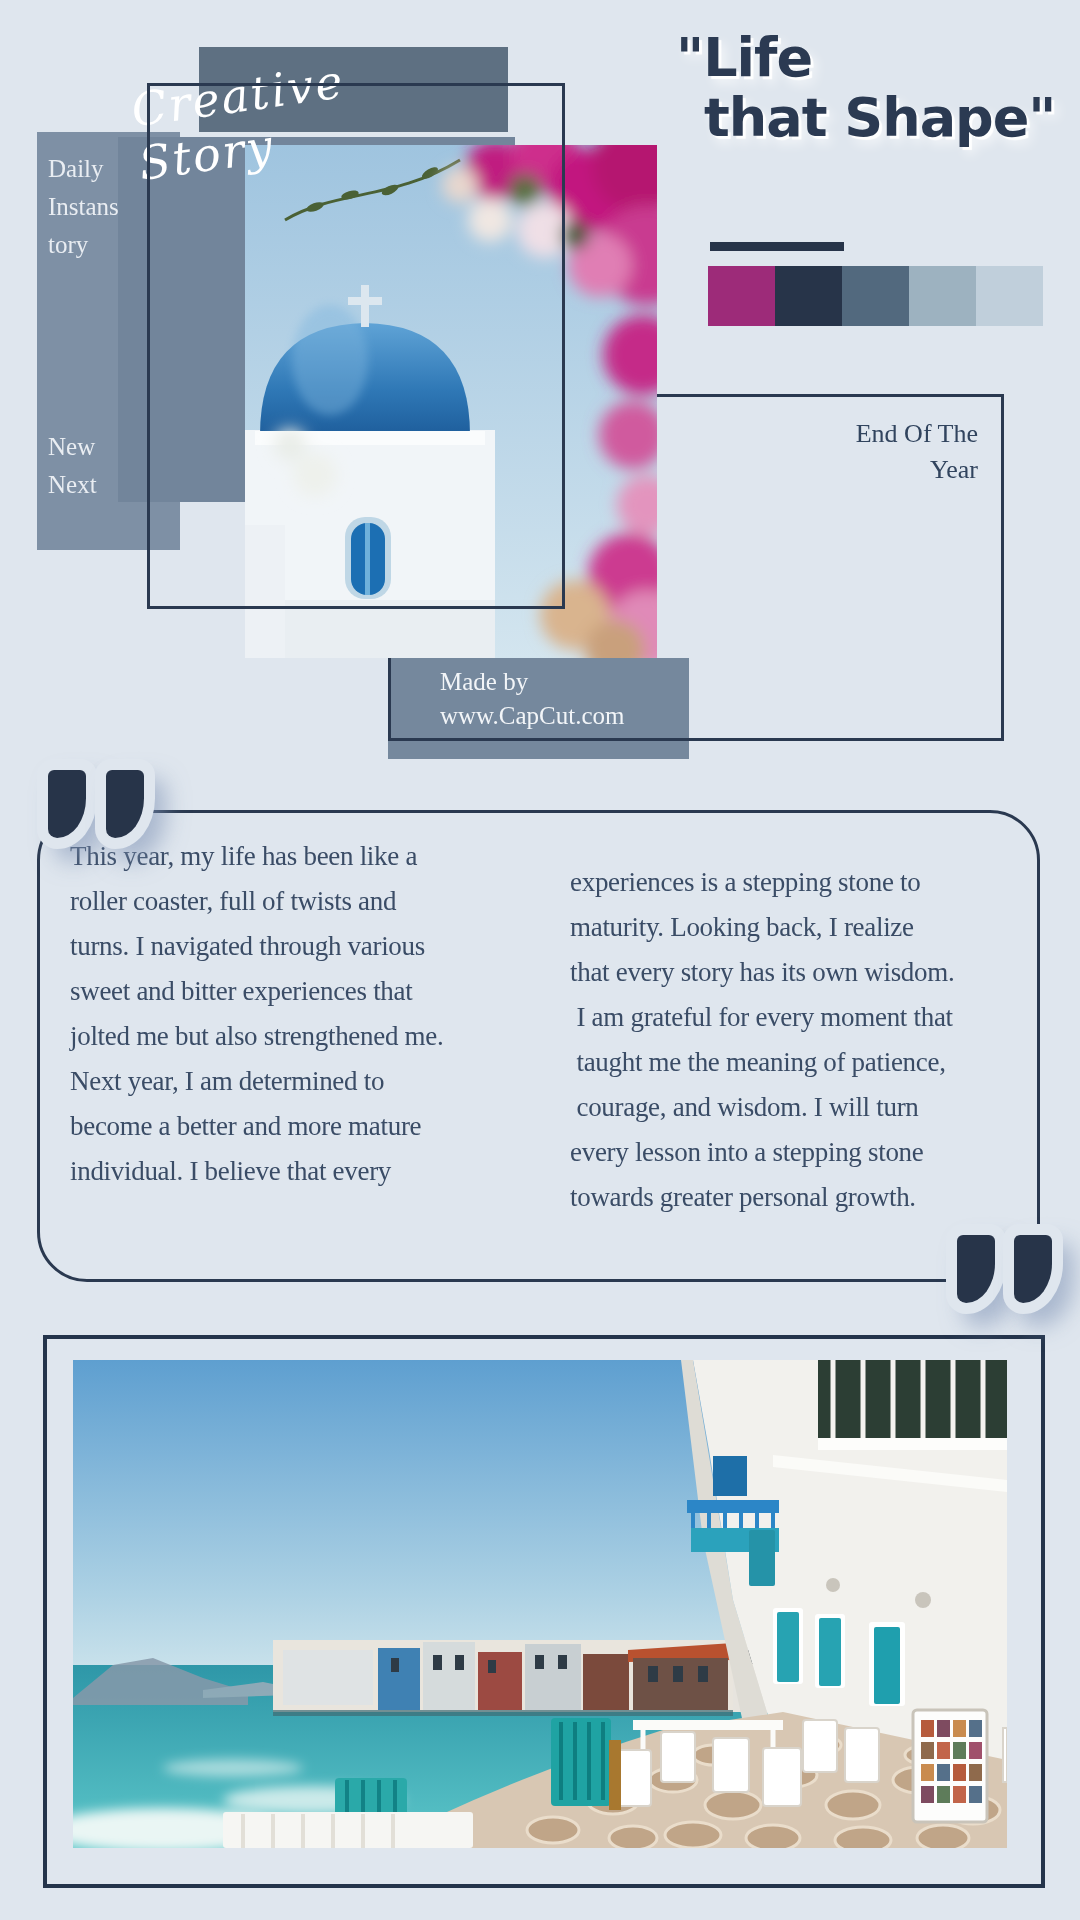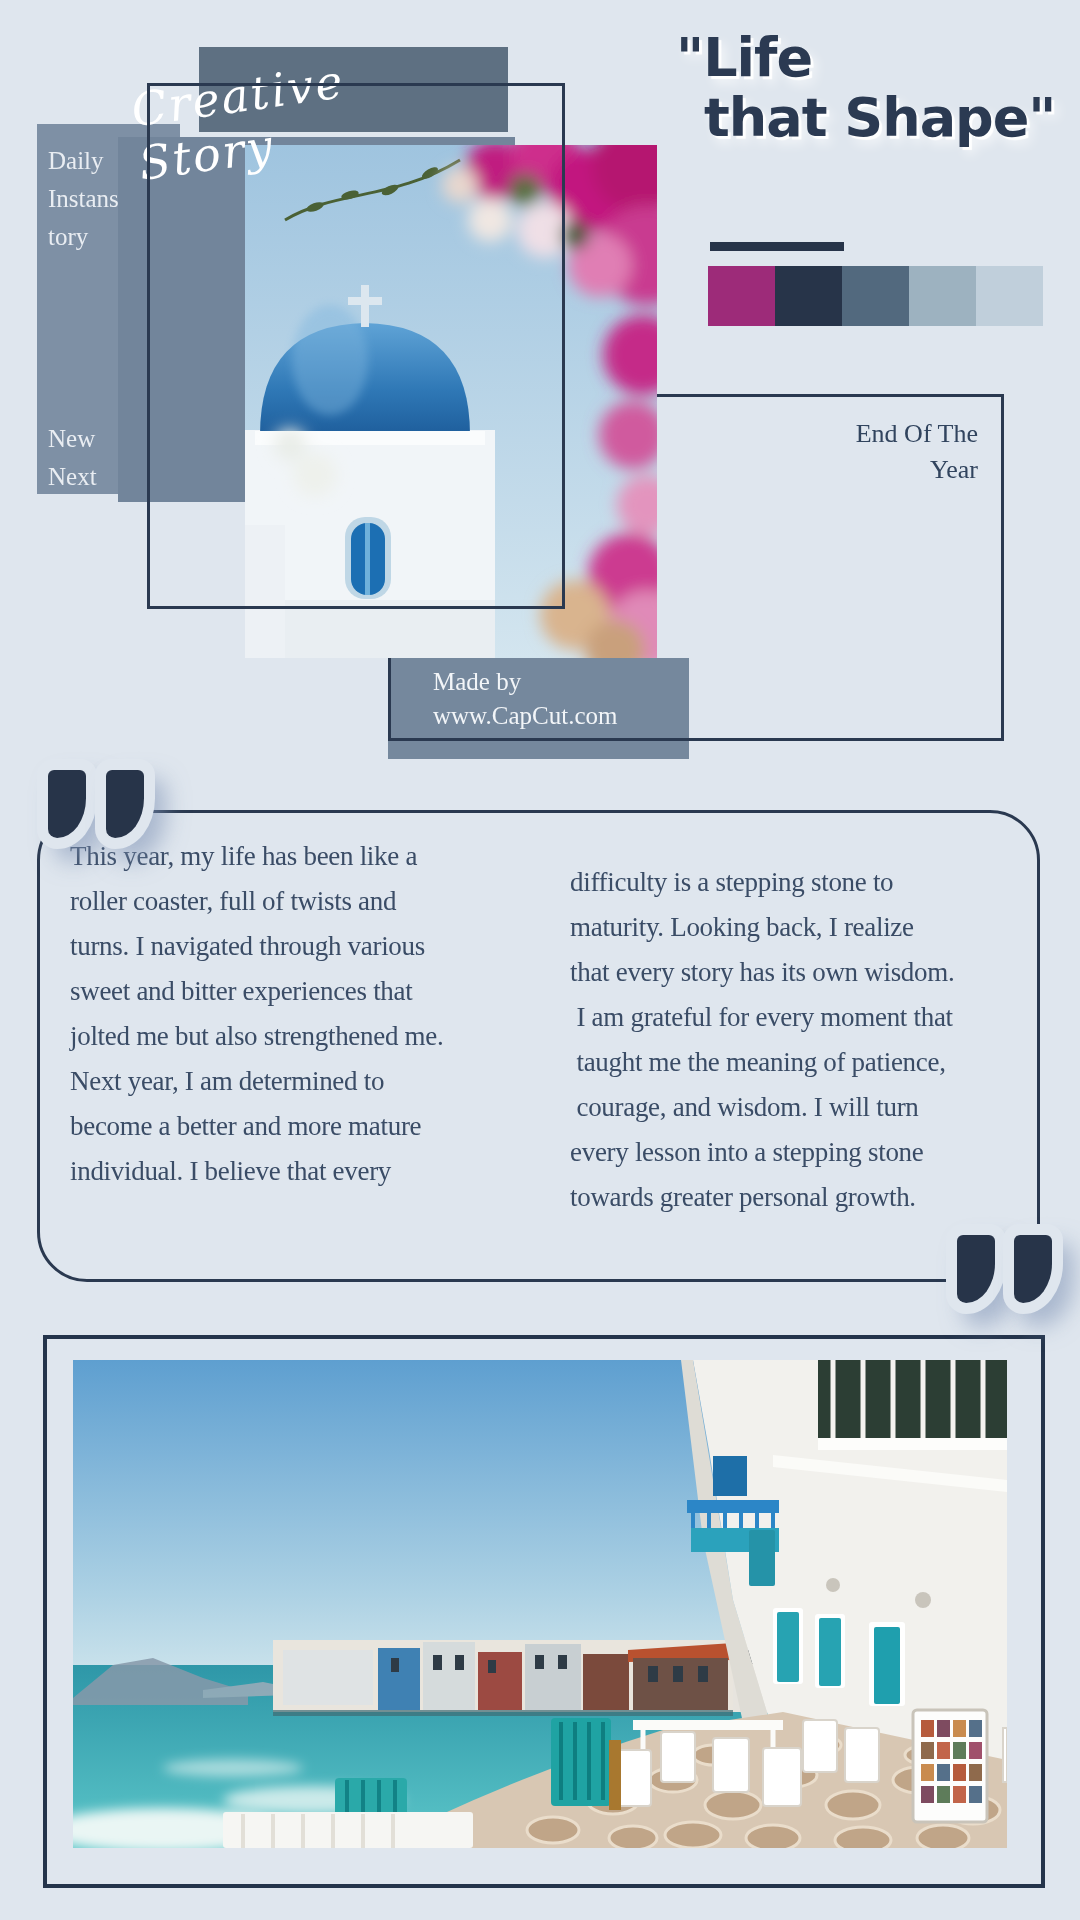--- a/index.html
+++ b/index.html
@@ -2,31 +2,31 @@
 <html><head>
 <meta charset="utf-8">
 <style>
   html,body{margin:0;padding:0;background:#c9d2de;}
   .canvas{position:relative;width:1080px;height:1920px;background:#DFE6EE;overflow:hidden;
           font-family:"Liberation Serif",serif;}
   .abs{position:absolute;}
 
   
   .slate-bar{left:199px;top:47px;width:309px;height:85px;background:#5E7082;z-index:1;}
-  .panel-daily{left:37px;top:124px;width:143px;height:370px;background:#7E90A5;z-index:2;}
+  .panel-daily{left:37px;top:132px;width:143px;height:418px;background:#7E90A5;z-index:2;}
   .panel-main{left:118px;top:137px;width:397px;height:365px;background:#72859B;z-index:2;}
   .panel-madeby{left:388px;top:658px;width:301px;height:101px;background:#75889D;z-index:2;}
   .right-outline{left:388px;top:394px;width:610px;height:341px;border:3px solid #2A3950;z-index:3;}
   .main-photo{left:245px;top:145px;width:412px;height:513px;z-index:4;overflow:hidden;}
   .left-outline{left:147px;top:83px;width:412px;height:520px;border:3px solid #2A3950;z-index:6;}
 
   .panel-label{color:#E9EDF2;font-size:25px;line-height:38px;white-space:pre-line;}
   .lbl-daily{left:11px;top:18px;}
   .lbl-newyear{left:11px;top:296px;}
-  .madeby-text{left:45px;top:7px;color:#F2F5F8;font-size:25px;line-height:34px;white-space:pre-line;z-index:2;}
+  .madeby-text{left:52px;top:7px;color:#F2F5F8;font-size:25px;line-height:34px;white-space:pre-line;z-index:2;}
 
   .dark-label{color:#31445E;font-size:26px;line-height:36px;text-align:right;white-space:pre-line;z-index:5;font-family:Liberation Serif, serif;}
   .lbl-endyear{left:700px;top:416px;width:278px;}
   .lbl-archive{left:700px;top:660px;width:278px;}
 
   .script-text{left:128px;top:84px;width:360px;z-index:5;color:#ffffff;
                font-family:"DejaVu Serif",serif;font-style:italic;font-size:46px;
                transform:rotate(-8deg);transform-origin:left top;letter-spacing:2px;}
 
   .page-title{left:676px;top:28px;z-index:5;color:#2B3A52;font-family:"DejaVu Sans",sans-serif;
@@ -175,21 +175,21 @@
   <div class="abs qmark qm-b1"></div>
   <div class="abs qmark qm-b2"></div>
   <div class="abs quote-col qcol-left">This year, my life has been like a
 roller coaster, full of twists and
 turns. I navigated through various
 sweet and bitter experiences that
 jolted me but also strengthened me.
 Next year, I am determined to
 become a better and more mature
 individual. I believe that every</div>
-  <div class="abs quote-col qcol-right">difficulty is a stepping stone to
+  <div class="abs quote-col qcol-right">experiences is a stepping stone to
 maturity. Looking back, I realize
 that every story has its own wisdom.
  I am grateful for every moment that
  taught me the meaning of patience,
  courage, and wisdom. I will turn
 every lesson into a stepping stone
 towards greater personal growth.</div>
 
   <div class="abs bottom-frame">
     <div class="abs bottom-photo">

